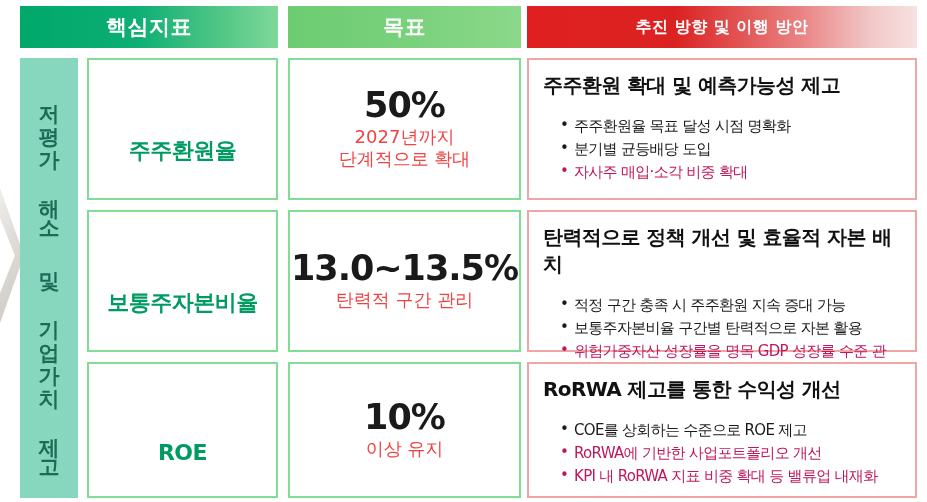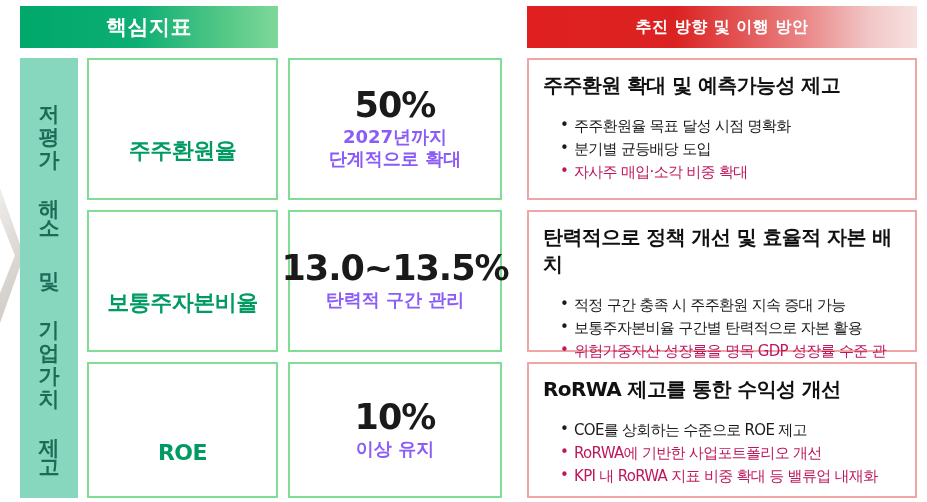--- a/index.html
+++ b/index.html
@@ -120,42 +120,41 @@
   .kpi-text {
     font-size: 22px;
     font-weight: bold;
     color: #009B63;
     letter-spacing: -0.5px;
     margin-top: 44px;
   }
 
   .cell-target {
     left: 288px;
-    width: 214px;
+    width: 233px;
     border: 2px solid #7FDD96;
     display: flex;
     flex-direction: column;
     align-items: center;
     justify-content: center;
   }
   .target-big {
     font-size: 35px;
     font-weight: bold;
     color: #1A1A1A;
     line-height: 1.0;
     letter-spacing: -1px;
   }
   .target-sub {
     font-size: 18px;
-    color: #8b5cf6;
+    color: #ef4444;
     line-height: 1.25;
     text-align: center;
     margin-top: 3px;
     white-space: pre-line;
-    font-weight: bold;
   }
 
   .cell-plan {
     left: 527px;
     width: 390px;
     border: 2px solid #F1A6A6;
     padding: 12px 10px 10px 14px;
   }
   .plan-title {
     font-size: 20px;
@@ -190,20 +189,23 @@
 </style>
 </head>
 <body>
 
 <div class="slide">
 
   <div class="header-row">
     <div class="hdr hdr-kpi">
       <span>핵심지표</span>
     </div>
+    <div class="hdr hdr-target">
+      <span>목표</span>
+    </div>
     <div class="hdr hdr-plan">
       <span>추진 방향 및 이행 방안</span>
     </div>
   </div>
 
   <div class="chevron"></div>
 
   <div class="vcol">
     <div class="vcol-label">저평가 해소 및 기업가치 제고</div>
   </div>

